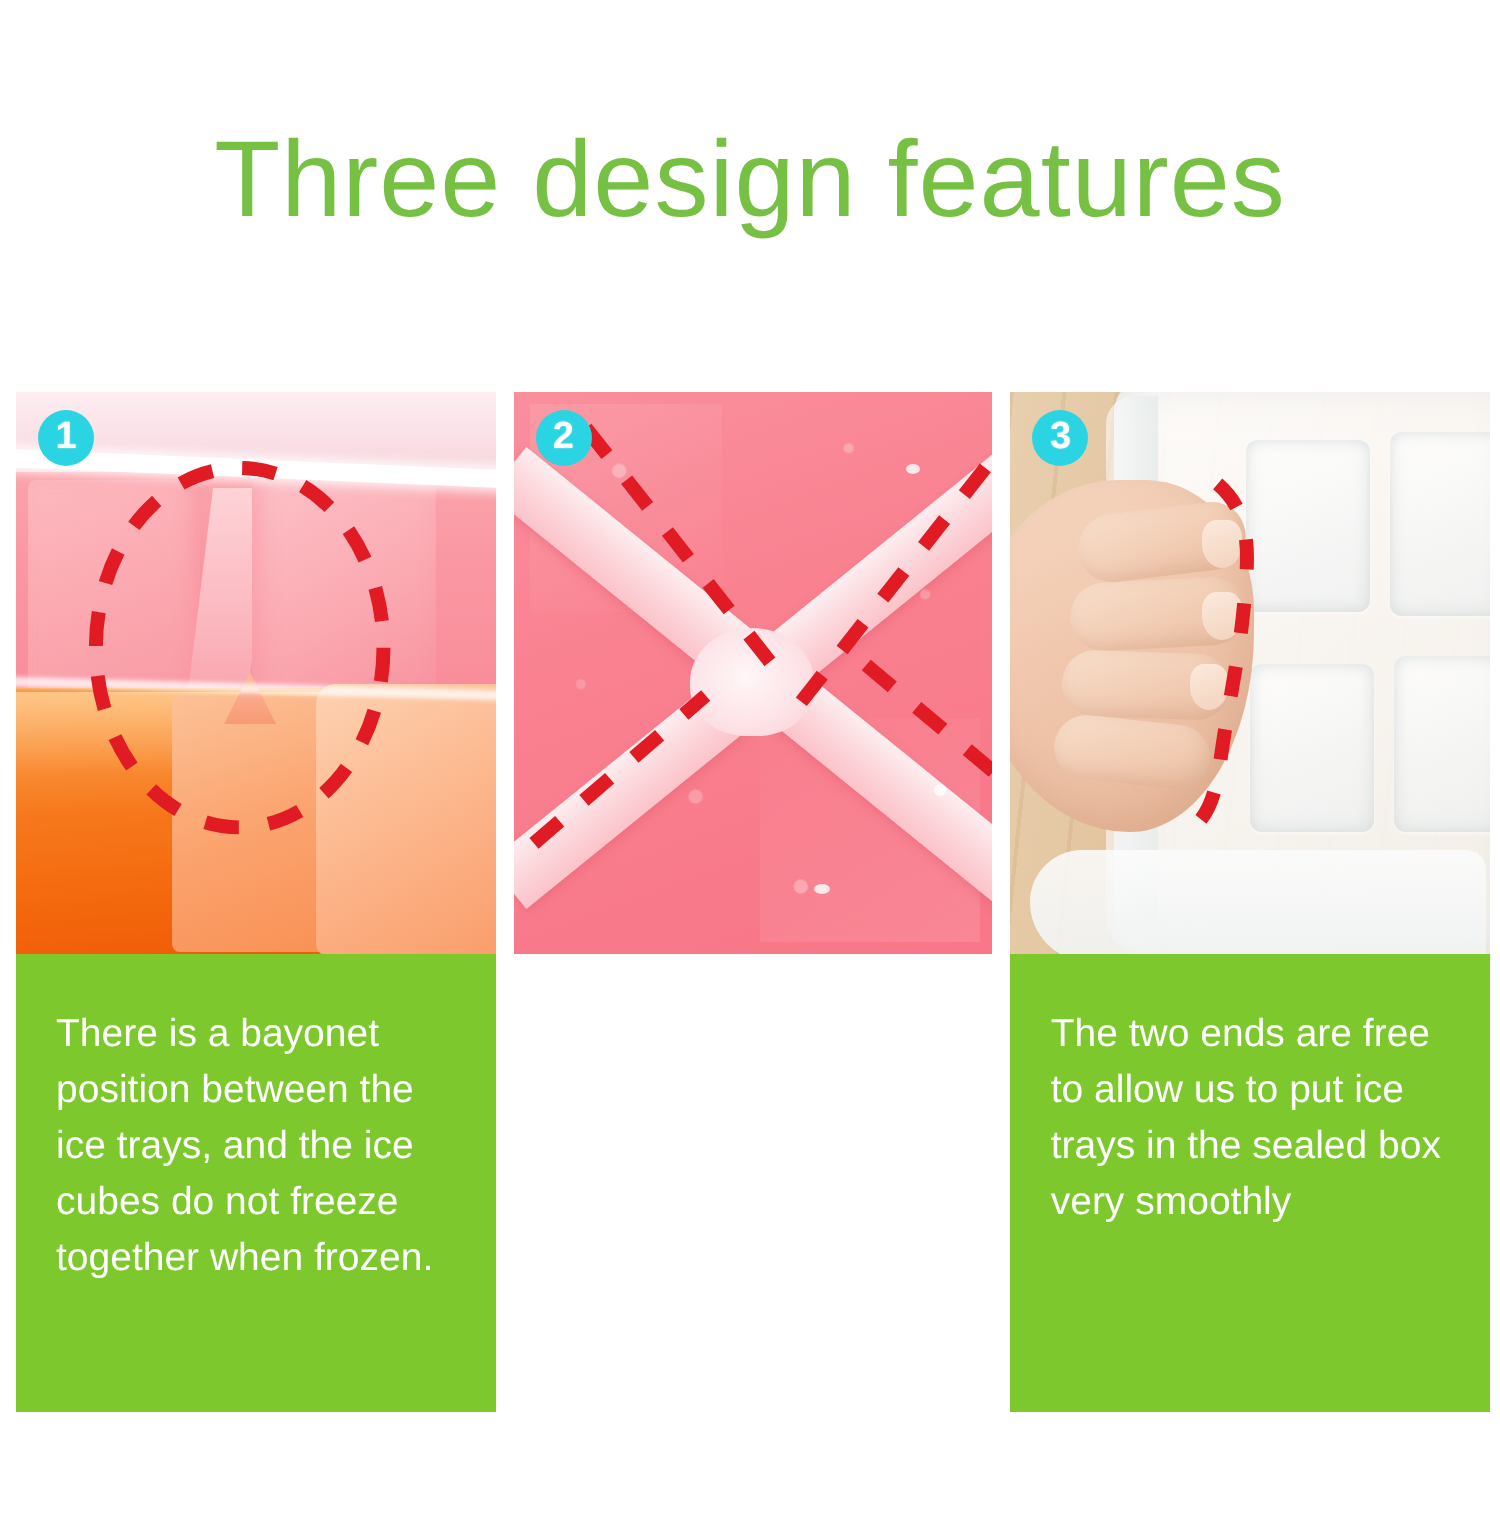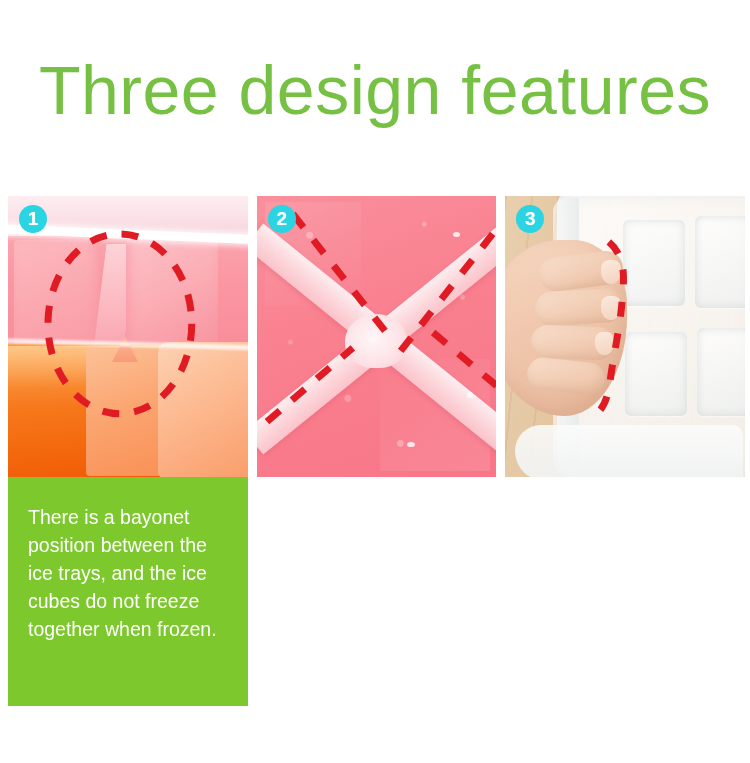--- a/index.html
+++ b/index.html
@@ -15,21 +15,21 @@
     overflow: hidden;
   }
 
   
   .page-title {
     position: absolute;
     top: 58px;
     left: 0;
     width: 750px;
     text-align: center;
-    font-size: 68px;
+    font-size: 54px;
     line-height: 64px;
     font-weight: 400;
     color: #76c043;
     letter-spacing: 0.5px;
     white-space: nowrap;
   }
 
   
   .panels {
     position: absolute;
@@ -321,15 +321,16 @@
       <div class="p3-nail" style="left:96px;top:64px;width:20px;height:24px;"></div>
       <div class="p3-nail" style="left:96px;top:100px;width:20px;height:24px;"></div>
       <div class="p3-nail" style="left:90px;top:136px;width:19px;height:23px;"></div>
 
       <svg class="dash-layer" viewBox="0 0 240 281">
         <path d="M104,46 C118,58 120,74 118,96 C116,128 110,152 106,180 C103,202 100,214 86,222" fill="none" stroke="#e01b24" stroke-width="7" stroke-dasharray="15 17" stroke-linecap="butt"></path>
       </svg>
 
       <div class="badge">3</div>
     </div>
+    <div class="caption">The two ends are free to allow us to put ice trays in the sealed box very smoothly</div>
   </div>
 
 </div>
 
 </body></html>

